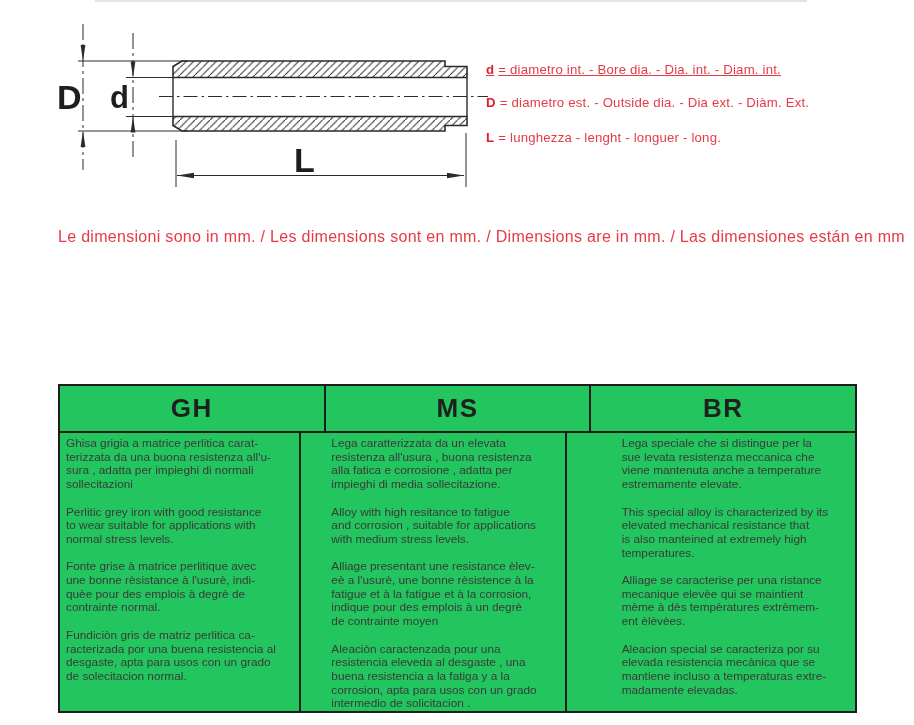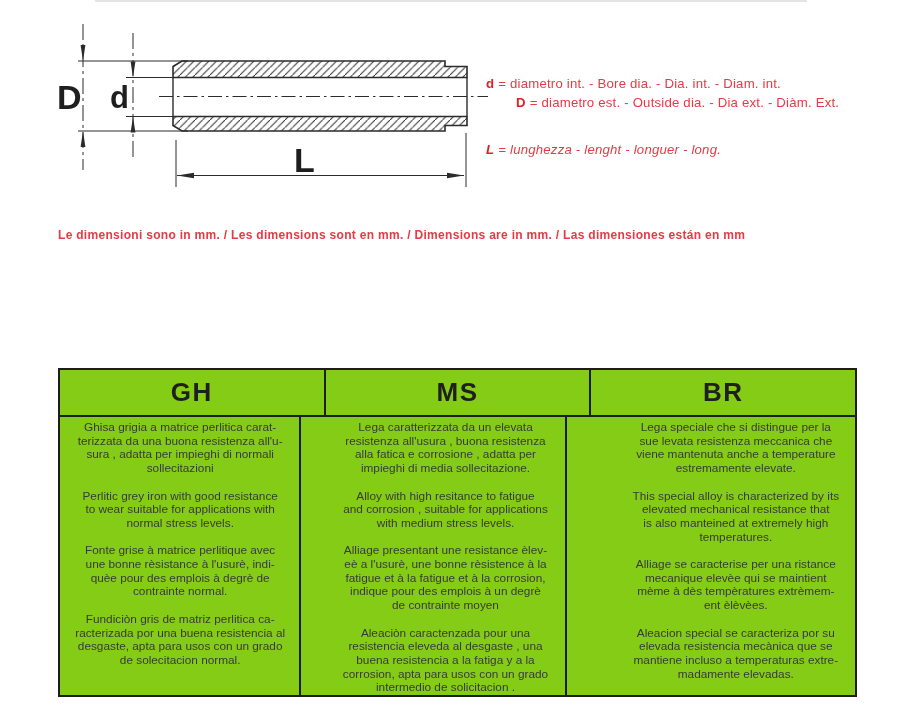--- a/index.html
+++ b/index.html
@@ -11,34 +11,34 @@
   .scan-line { position:absolute; top:0; left:95px; width:712px; height:2px; background:#e4e4e4; }
 
   
   .drawing { position:absolute; top:0; left:0; }
   .drawing text { font-family:"Liberation Sans", sans-serif; font-weight:bold; fill:#1e1e1e; }
 
   
   .legend { position:absolute; left:486px; top:56px; color:#e63a44; }
   .legend-row { position:absolute; left:0; white-space:nowrap; font-size:13.2px; letter-spacing:0.2px; }
   .legend-row .sym { font-weight:bold; color:#e0212b; margin-right:4px; }
-  .legend-row:nth-child(1){ top:20px; }
-  .legend-row:nth-child(2){ top:39px;margin-left:30px; }
-  .legend-row:nth-child(3){ top:86px;font-style:italic; }
+  .legend-row:nth-child(1){ top:6px;text-decoration:underline; }
+  .legend-row:nth-child(2){ top:39px; }
+  .legend-row:nth-child(3){ top:74px; }
 
   
   .note {
     position:absolute; left:58px; top:228px; width:820px;
-    color:#e63a44; font-size:12px; letter-spacing:0.3px; white-space:nowrap;font-weight:bold;
+    color:#e63a44; font-size:16px; letter-spacing:0.3px; white-space:nowrap;
   }
 
   
   .mat-table {
-    position:absolute; left:58px; top:368px; width:799px; height:329px;
-    border:2px solid #1d1d1d; box-sizing:border-box; background:#84cc16;text-align:center;
+    position:absolute; left:58px; top:384px; width:799px; height:329px;
+    border:2px solid #1d1d1d; box-sizing:border-box; background:#22c55e;
   }
   .mat-head { display:flex; height:47px; border-bottom:2px solid #1d1d1d; box-sizing:border-box; }
   .mat-th {
     flex:1; display:flex; align-items:center; justify-content:center;
     border-right:2px solid #1d1d1d; box-sizing:border-box;
     font-size:26px; font-weight:600; letter-spacing:1.5px; color:#1f1f1f;
   }
   .mat-th:last-child { border-right:none; }
   .mat-body { display:flex; height:278px; box-sizing:border-box;gap:24px; }
   .mat-td {

